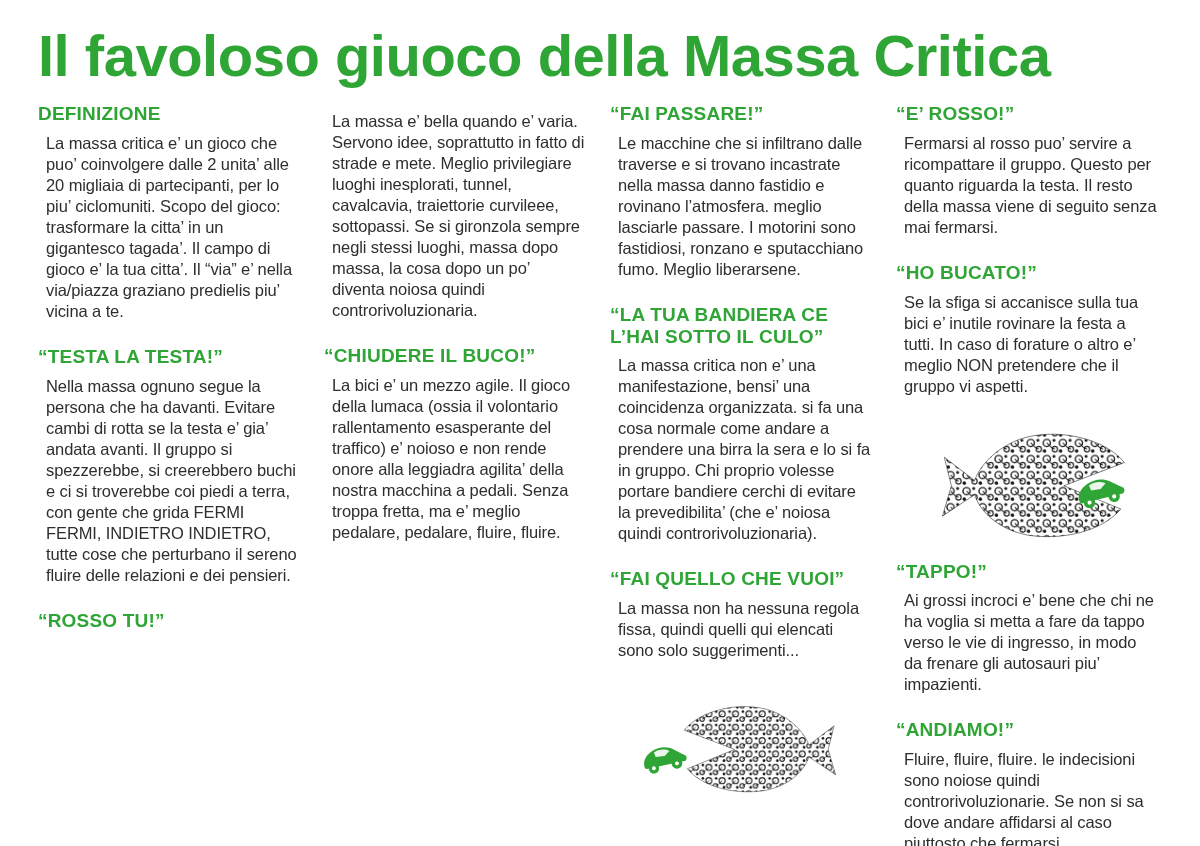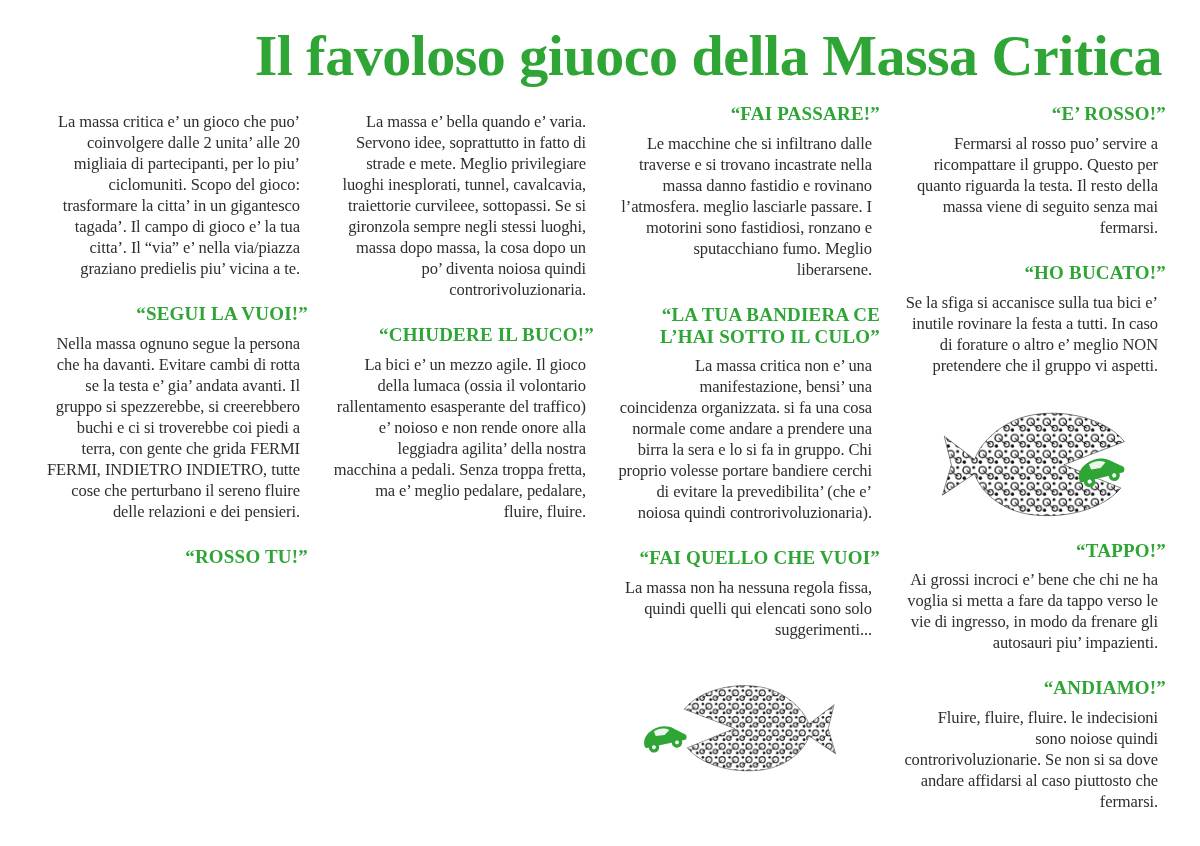--- a/index.html
+++ b/index.html
@@ -6,22 +6,21 @@
     margin: 0;
     padding: 0;
     background: #ffffff;
   }
   .page {
     position: relative;
     width: 1200px;
     height: 846px;
     background: #ffffff;
     overflow: hidden;
-    font-family: Liberation Serif, serif;
-    text-align: right;
+    font-family: Liberation Sans, sans-serif;
   }
   .page-title {
     margin: 0;
     padding: 26px 38px 0 38px;
     font-size: 58px;
     line-height: 1.05;
     font-weight: 800;
     letter-spacing: -0.5px;
     color: var(--green, #2fa536);
     white-space: nowrap;
@@ -63,24 +62,25 @@
 <body>
 
 <div class="page" style="--green: #2fa536; --ink: #2e2e2e;">
 
   <h1 class="page-title">Il favoloso giuoco della Massa Critica</h1>
 
   <div class="columns">
 
     <div class="col">
       <div class="section">
+        <h2>DEFINIZIONE</h2>
         <p>La massa critica e’ un gioco che puo’ coinvolgere dalle 2 unita’ alle 20 migliaia di partecipanti, per lo piu’ ciclomuniti. Scopo del gioco: trasformare la citta’ in un gigantesco tagada’. Il campo di gioco e’ la tua citta’. Il “via” e’ nella via/piazza graziano predielis piu’ vicina a te.</p>
       </div>
       <div class="section">
-        <h2>“SEGUI LA VUOI!”</h2>
+        <h2>“TESTA LA TESTA!”</h2>
         <p>Nella massa ognuno segue la persona che ha davanti. Evitare cambi di rotta se la testa e’ gia’ andata avanti. Il gruppo si spezzerebbe, si creerebbero buchi e ci si troverebbe coi piedi a terra, con gente che grida FERMI FERMI, INDIETRO INDIETRO, tutte cose che perturbano il sereno fluire delle relazioni e dei pensieri.</p>
       </div>
       <div class="section">
         <h2>“ROSSO TU!”</h2>
       </div>
     </div>
 
     <div class="col">
       <div class="section">
         <p>La massa e’ bella quando e’ varia. Servono idee, soprattutto in fatto di strade e mete. Meglio privilegiare luoghi inesplorati, tunnel, cavalcavia, traiettorie curvileee, sottopassi. Se si gironzola sempre negli stessi luoghi, massa dopo massa, la cosa dopo un po’ diventa noiosa quindi controrivoluzionaria.</p>

